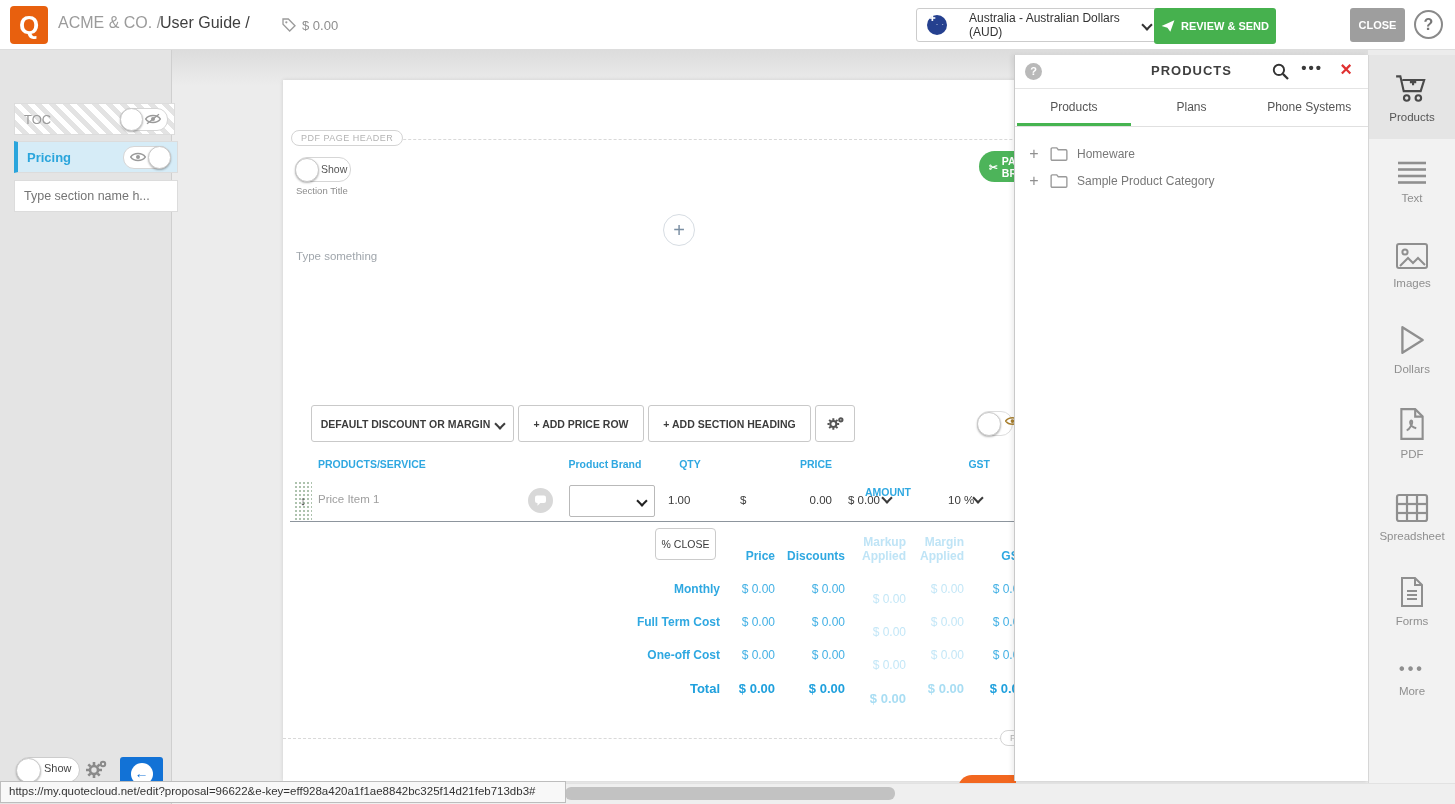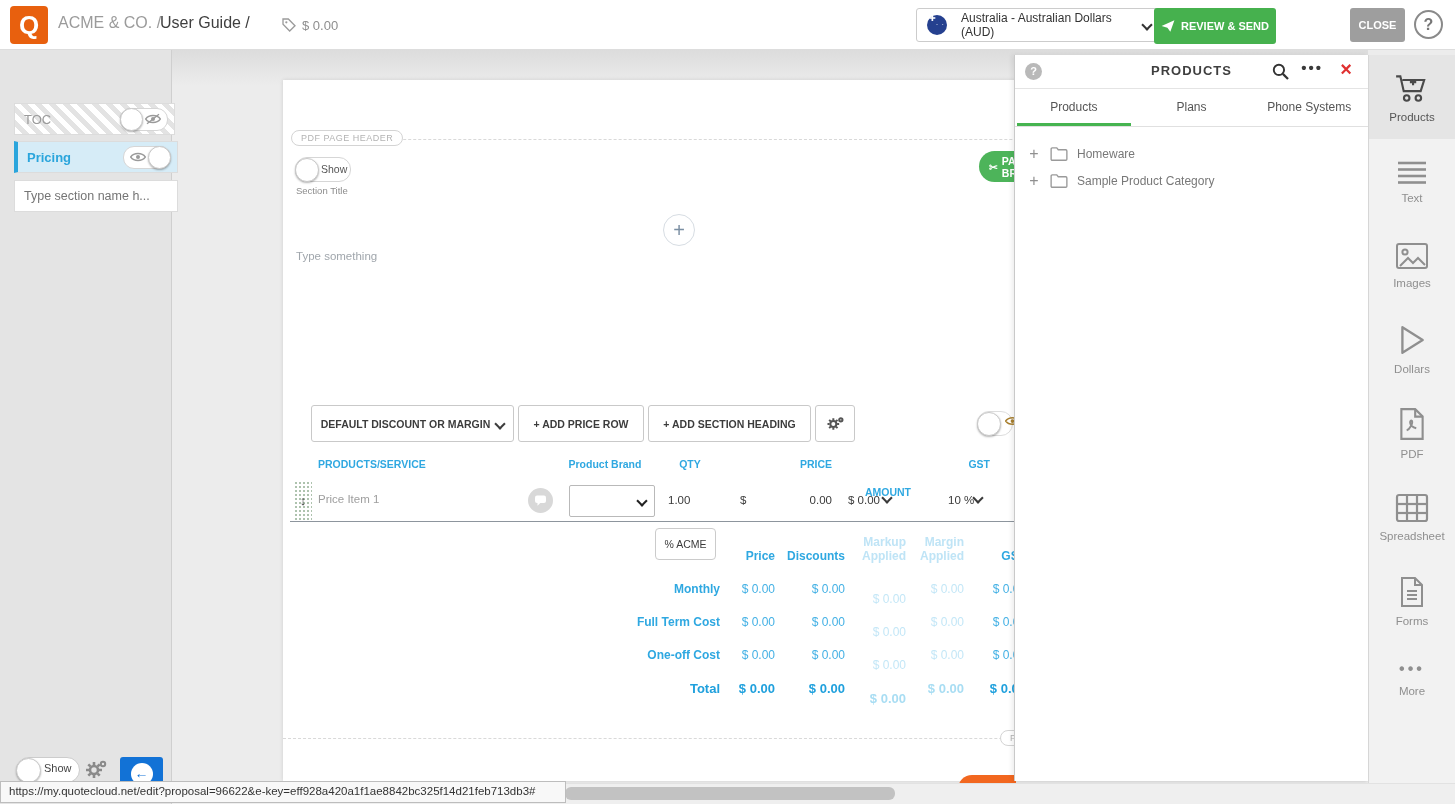--- a/index.html
+++ b/index.html
@@ -9,21 +9,21 @@
 
   
   #topbar{left:0;top:0;width:1455px;height:50px;background:#fff;border-bottom:1px solid #ddd;z-index:45;}
   #logo{left:10px;top:6px;width:38px;height:38px;background:#e8600e;border-radius:4px;color:#fff;
         font-size:26px;font-weight:bold;text-align:center;line-height:38px;}
   .crumb{top:14px;font-size:16px;}
   #crumb-company{left:58px;color:#9b9b9b;}
   #crumb-doc{left:160px;color:#3f3f3f;}
   #tagprice{left:281px;top:17px;font-size:13px;color:#8e8e8e;display:flex;align-items:center;gap:5px;}
   #currency{left:916px;top:8px;width:246px;height:34px;border:1px solid #ccc;border-radius:3px;background:#fff;
-            display:flex;align-items:center;gap:14px;padding:0 10px;font-size:12px;color:#333;}
+            display:flex;align-items:center;gap:22px;padding:0 10px;font-size:12px;color:#333;}
   #flag{width:20px;height:20px;border-radius:50%;background:#25408f;position:relative;flex:0 0 20px;}
   #flag:before{content:"✚";position:absolute;left:2px;top:-1px;font-size:8px;color:#fff;}
   #flag:after{content:"∙ ∙";position:absolute;right:2px;top:5px;font-size:7px;color:#fff;letter-spacing:1px;}
   #currency .lbl{flex:1;}
   .chev{display:inline-block;width:6px;height:6px;border-right:2px solid currentColor;border-bottom:2px solid currentColor;
         transform:rotate(45deg);vertical-align:2px;}
   .btn{display:flex;align-items:center;justify-content:center;border-radius:3px;font-size:11px;font-weight:bold;cursor:pointer;}
   #save-btn{left:1168px;top:8px;width:47px;height:34px;background:#fff;border:6px solid #4d7c0f;color:#333;}
   #review-btn{left:1154px;top:8px;width:122px;height:36px;background:#46b14e;color:#fff;gap:6px;}
   #close-btn{left:1350px;top:8px;width:55px;height:34px;background:#9e9e9e;color:#fff;}
@@ -269,21 +269,21 @@
     </svg>
   <div id="pi-select" class="abs">
       <i class="chev"></i>
     </div>
   <div class="cellv" style="left:668px;">1.00</div>
   <div class="cellv" style="left:740px;">$</div>
   <div class="cellv" style="left:772px;width:60px;text-align:right;">0.00</div>
   <div class="cellv" style="left:848px;"><span>$ 0.00</span> <i class="chev"></i></div>
   <div class="cellv" style="left:948px;"><span>10 %</span><i class="chev"></i></div>
 
-  <div id="view-btn" class="abs btn">% ACME</div>
+  <div id="view-btn" class="abs btn">% CLOSE</div>
   <div class="sumrow" style="top:525px;height:38px;align-items:flex-end;padding-bottom:3px;">
     <div class="sc0"></div>
     <div class="sc1 bl">Price</div>
     <div class="sc2 bl">Discounts</div>
     <div class="sc3 hf">Markup Applied</div>
     <div class="sc4 hf">Margin Applied</div>
     <div class="sc5 bl">GST</div>
   </div>
   <div class="sumrow" style="top:572px;height:33px;">
     <div class="sc0 bl">Monthly</div>

